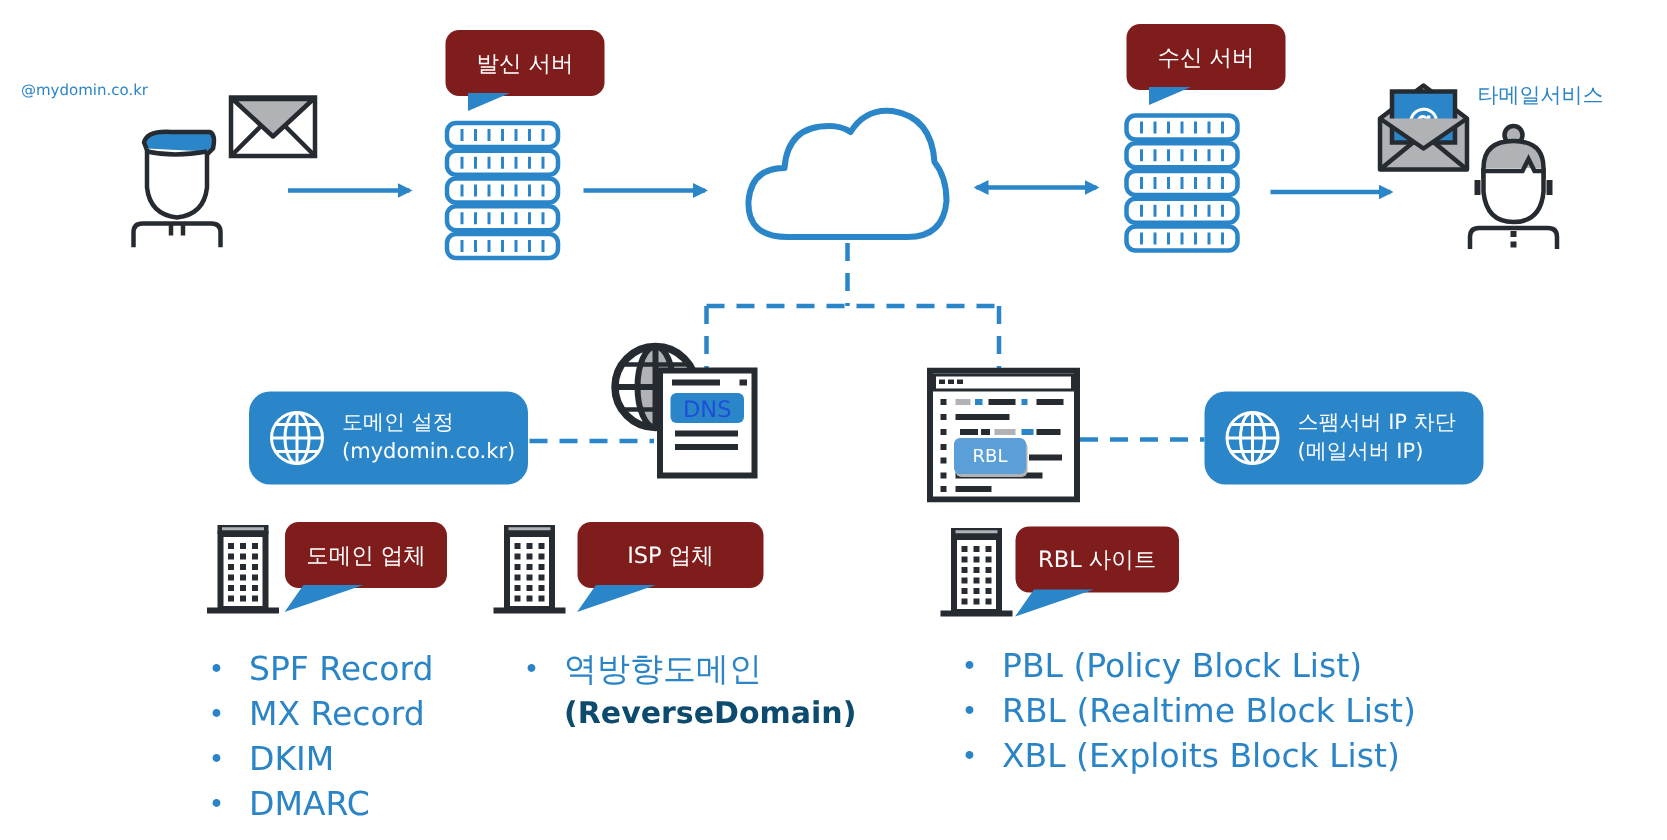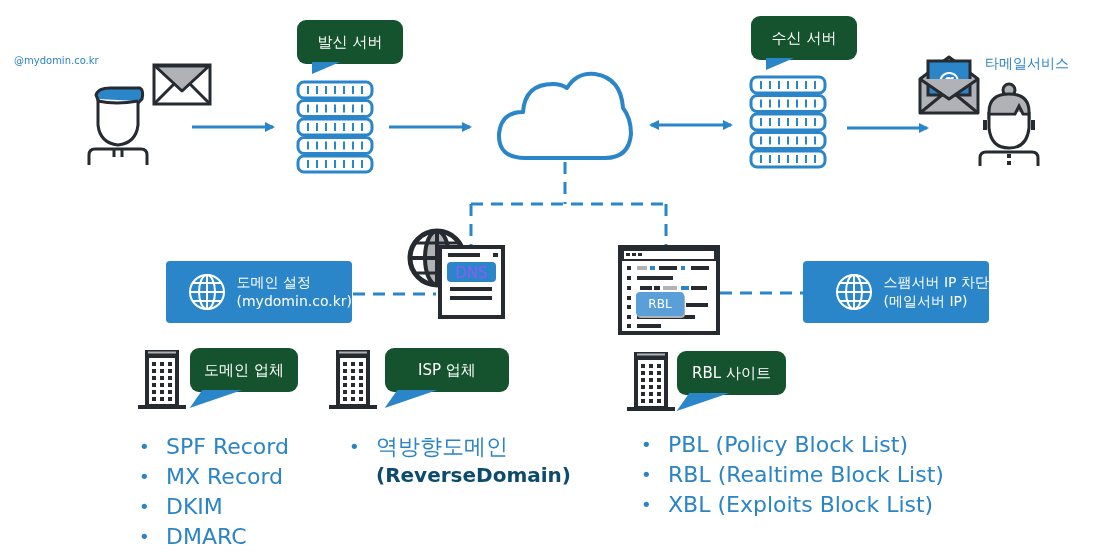--- a/index.html
+++ b/index.html
@@ -1,24 +1,24 @@
 <!DOCTYPE html>
 <html><head>
 <meta charset="utf-8">
 <style>
   html, body { margin: 0; padding: 0; background: #ffffff; }
   body { width: 1111px; height: 560px; position: relative; overflow: hidden;
          font-family: "DejaVu Sans", "Liberation Sans", sans-serif; }
   .abs { position: absolute; }
-  .bubble { position: absolute; background: #14532d; color: #fff; border-radius: 9px;
+  .bubble { position: absolute; background: #7f1d1d; color: #fff; border-radius: 9px;
             font-size: 15px; display: flex; align-items: center; justify-content: center; }
   .bubble .tail { position: absolute; width: 0; height: 0; }
   .label-blue { position: absolute; color: #2a84c6; font-size: 14px; white-space: nowrap; }
-  .info-box { position: absolute; background: #2b86c9; color: #fff; border-radius: 4px;
-              display: flex; align-items: center; font-size: 14px; line-height: 19px; justify-content: flex-end; }
+  .info-box { position: absolute; background: #2b86c9; color: #fff; border-radius: 14px;
+              display: flex; align-items: center; font-size: 14px; line-height: 19px; }
   .info-box svg { margin: 0 10px 0 12px; flex: 0 0 auto; }
   .list { position: absolute; margin: 0; padding: 0; list-style: none; color: #2a84c6; }
   .list li { position: relative; padding-left: 27px; white-space: nowrap; }
   .list li::before { content: "•"; position: absolute; left: 0; color: #2a84c6; font-size: 18px; }
   .list.big li { font-size: 22px; line-height: 30px; }
   .sub { font-size: 20px; padding-left: 27px; color: #0c4a6e; font-weight: bold; }
   svg { display: block; }
 </style>
 </head>
 <body>
@@ -186,21 +186,21 @@
     <line x1="9" y1="18" x2="53" y2="18" stroke="#262b31" stroke-width="3"></line>
     <line x1="9" y1="48" x2="53" y2="48" stroke="#262b31" stroke-width="3"></line>
   </g>
   <rect x="34" y="22" width="63" height="70" fill="#fff" stroke="#262b31" stroke-width="4"></rect>
   <rect x="42" y="28" width="32" height="4" fill="#262b31"></rect>
   <rect x="87" y="28" width="5" height="4" fill="#262b31"></rect>
   <rect x="41" y="37" width="49" height="20" rx="4" fill="#2b86c9"></rect>
   <rect x="44" y="62" width="42" height="4" fill="#262b31"></rect>
   <rect x="44" y="71" width="42" height="4" fill="#262b31"></rect>
 </svg>
-<div class="abs" style="left:447px;top:263px;width:49px;height:20px;color:#8b5cf6;font-size:15px;text-align:center;line-height:20px">DNS</div>
+<div class="abs" style="left:447px;top:263px;width:49px;height:20px;color:#1d4ed8;font-size:15px;text-align:center;line-height:20px">DNS</div>
 
 <div class="info-box" style="left:166px;top:261px;width:186px;height:62px">
   <svg width="40" height="40" viewBox="0 0 40 40">
     <circle cx="20" cy="20" r="17" fill="none" stroke="#fff" stroke-width="2"></circle>
     <ellipse cx="20" cy="20" rx="8" ry="17" fill="none" stroke="#fff" stroke-width="2"></ellipse>
     <line x1="3" y1="20" x2="37" y2="20" stroke="#fff" stroke-width="2"></line>
     <line x1="20" y1="3" x2="20" y2="37" stroke="#fff" stroke-width="2"></line>
     <line x1="6" y1="11" x2="34" y2="11" stroke="#fff" stroke-width="2"></line>
     <line x1="6" y1="29" x2="34" y2="29" stroke="#fff" stroke-width="2"></line>
   </svg>

